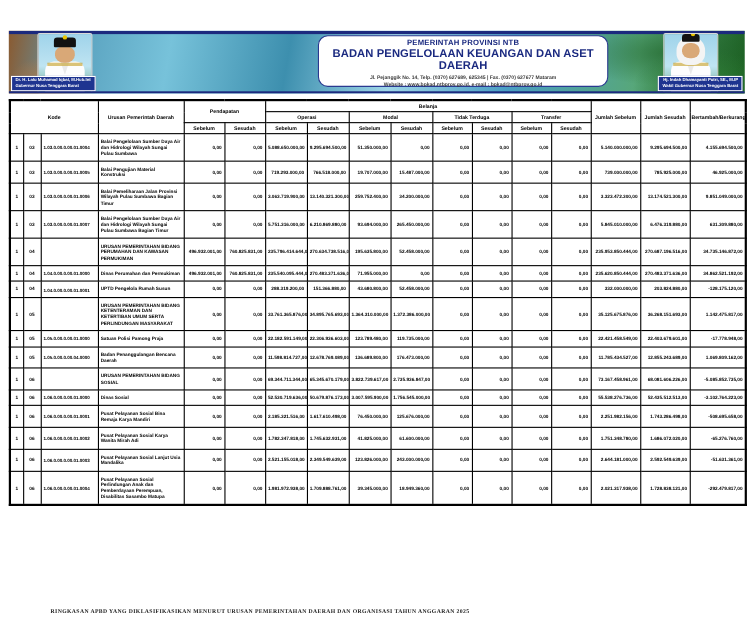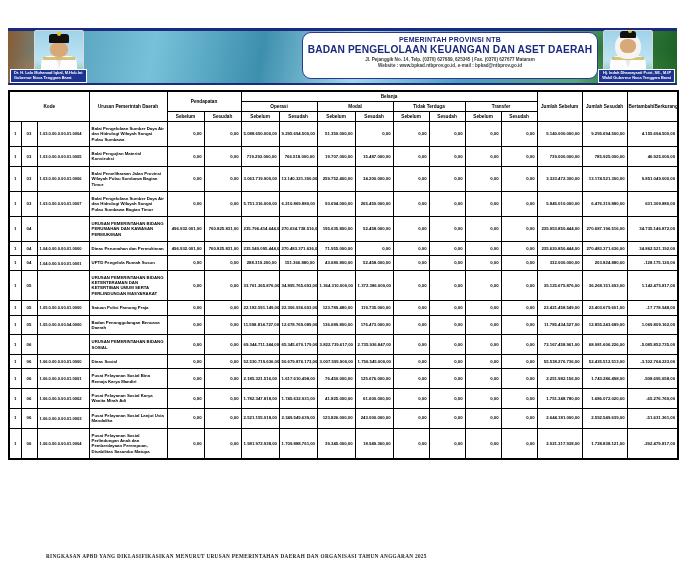--- a/index.html
+++ b/index.html
@@ -14,21 +14,21 @@
     background:
       radial-gradient(60px 40px at 40px 50px, rgba(190,120,60,.9), rgba(190,120,60,0) 70%),
       radial-gradient(90px 50px at 630px 52px, rgba(46,125,50,.85), rgba(46,125,50,0) 70%),
       radial-gradient(120px 40px at 600px 20px, rgba(27,94,32,.6), rgba(27,94,32,0) 75%),
       linear-gradient(100deg,#8a5a30 0%,#5ba3c0 10%,#77c2da 22%,#3d8fae 38%,#9fd6e8 52%,#4a9ec4 68%,#57a77a 85%,#1b5e20 100%);
     overflow:hidden;
   }
   .banner::before{content:"";position:absolute;left:0;top:0;right:0;height:3px;background:#1c2a7e;}
   .banner::after{content:"";position:absolute;left:0;bottom:0;right:0;height:2px;background:#1c2a7e;}
   .plate{
-    position:absolute;left:294px;top:4px;width:296px;height:47px;
+    position:absolute;left:281px;top:4px;width:264px;height:47px;
     background:#ffffff;border:1.5px solid #2a3990;border-radius:9px;
     text-align:center;padding-top:3px;box-sizing:border-box;
   }
   .plate .t1{font-size:7px;font-weight:bold;color:#1b2a80;letter-spacing:.2px;}
   .plate .t2{font-size:10.2px;font-weight:bold;color:#1b2a80;margin-top:1px;letter-spacing:.1px;}
   .plate .t3{font-size:4.6px;font-weight:bold;color:#3a3a3a;margin-top:2px;}
   .plate .t4{font-size:4.6px;font-weight:bold;color:#3a3a3a;margin-top:1px;}
   .photo{
     position:absolute;top:2px;width:48px;height:53px;
     border:1px solid #d8d8d8;border-radius:2px;overflow:hidden;

